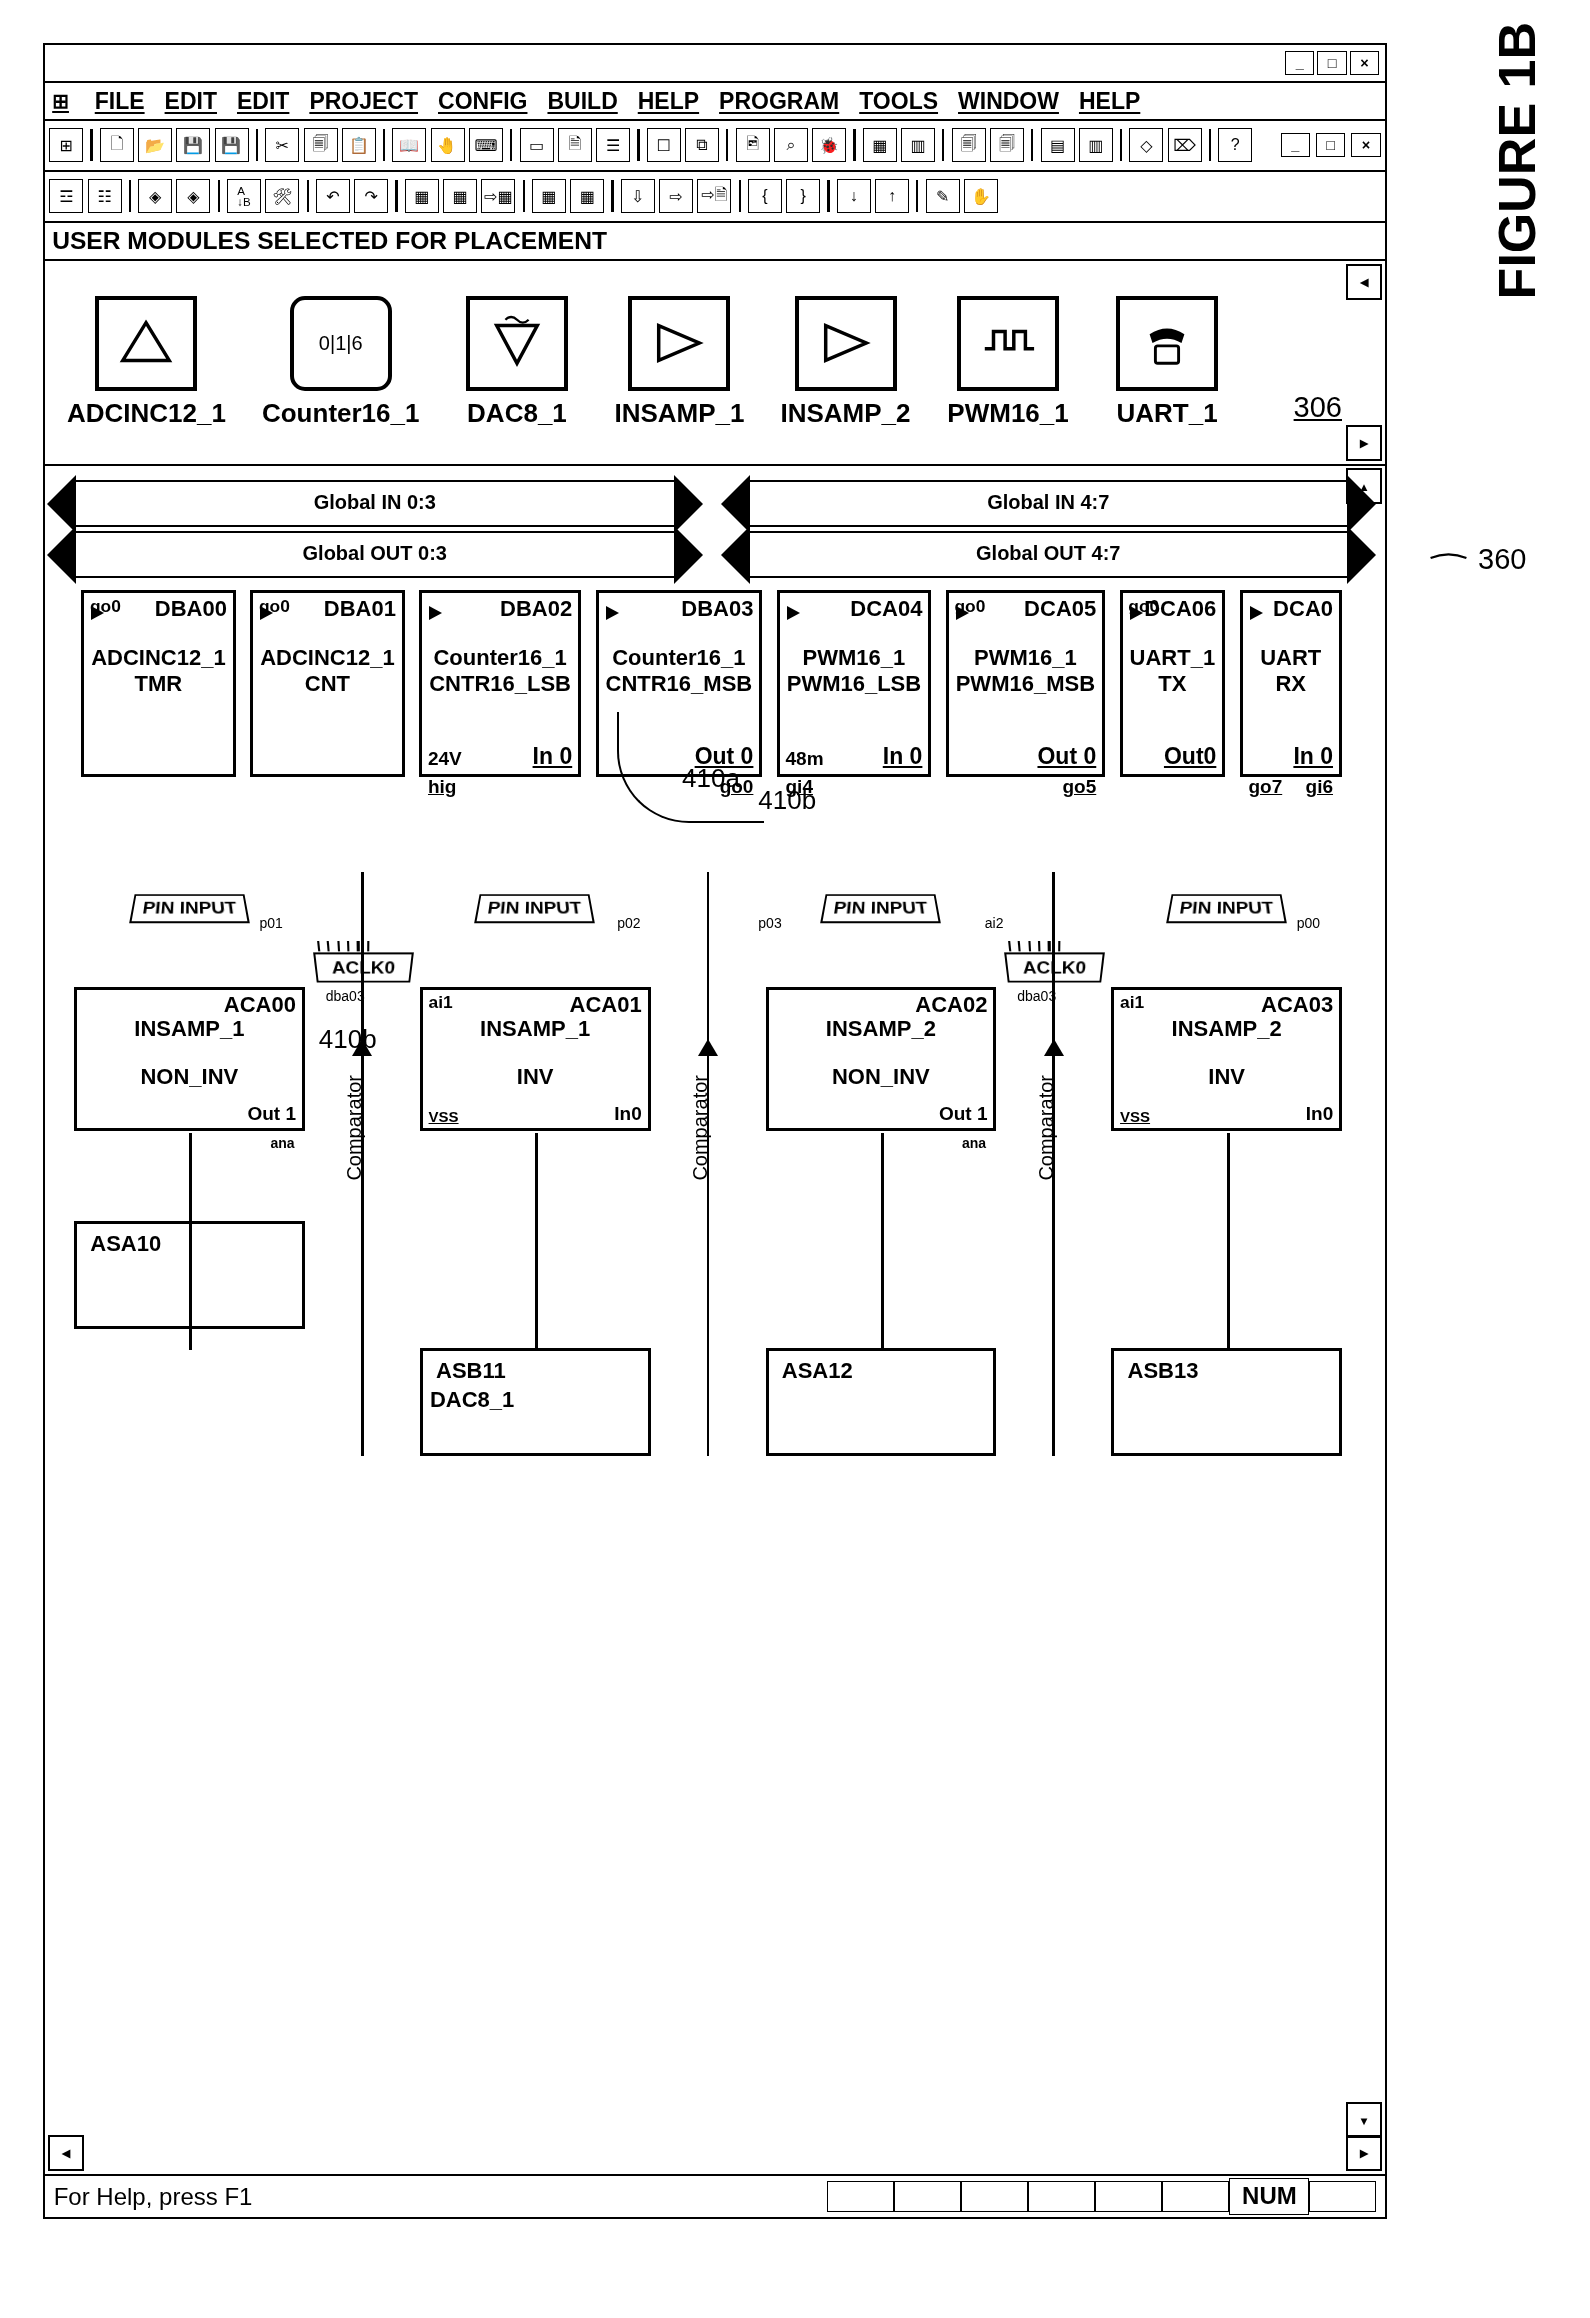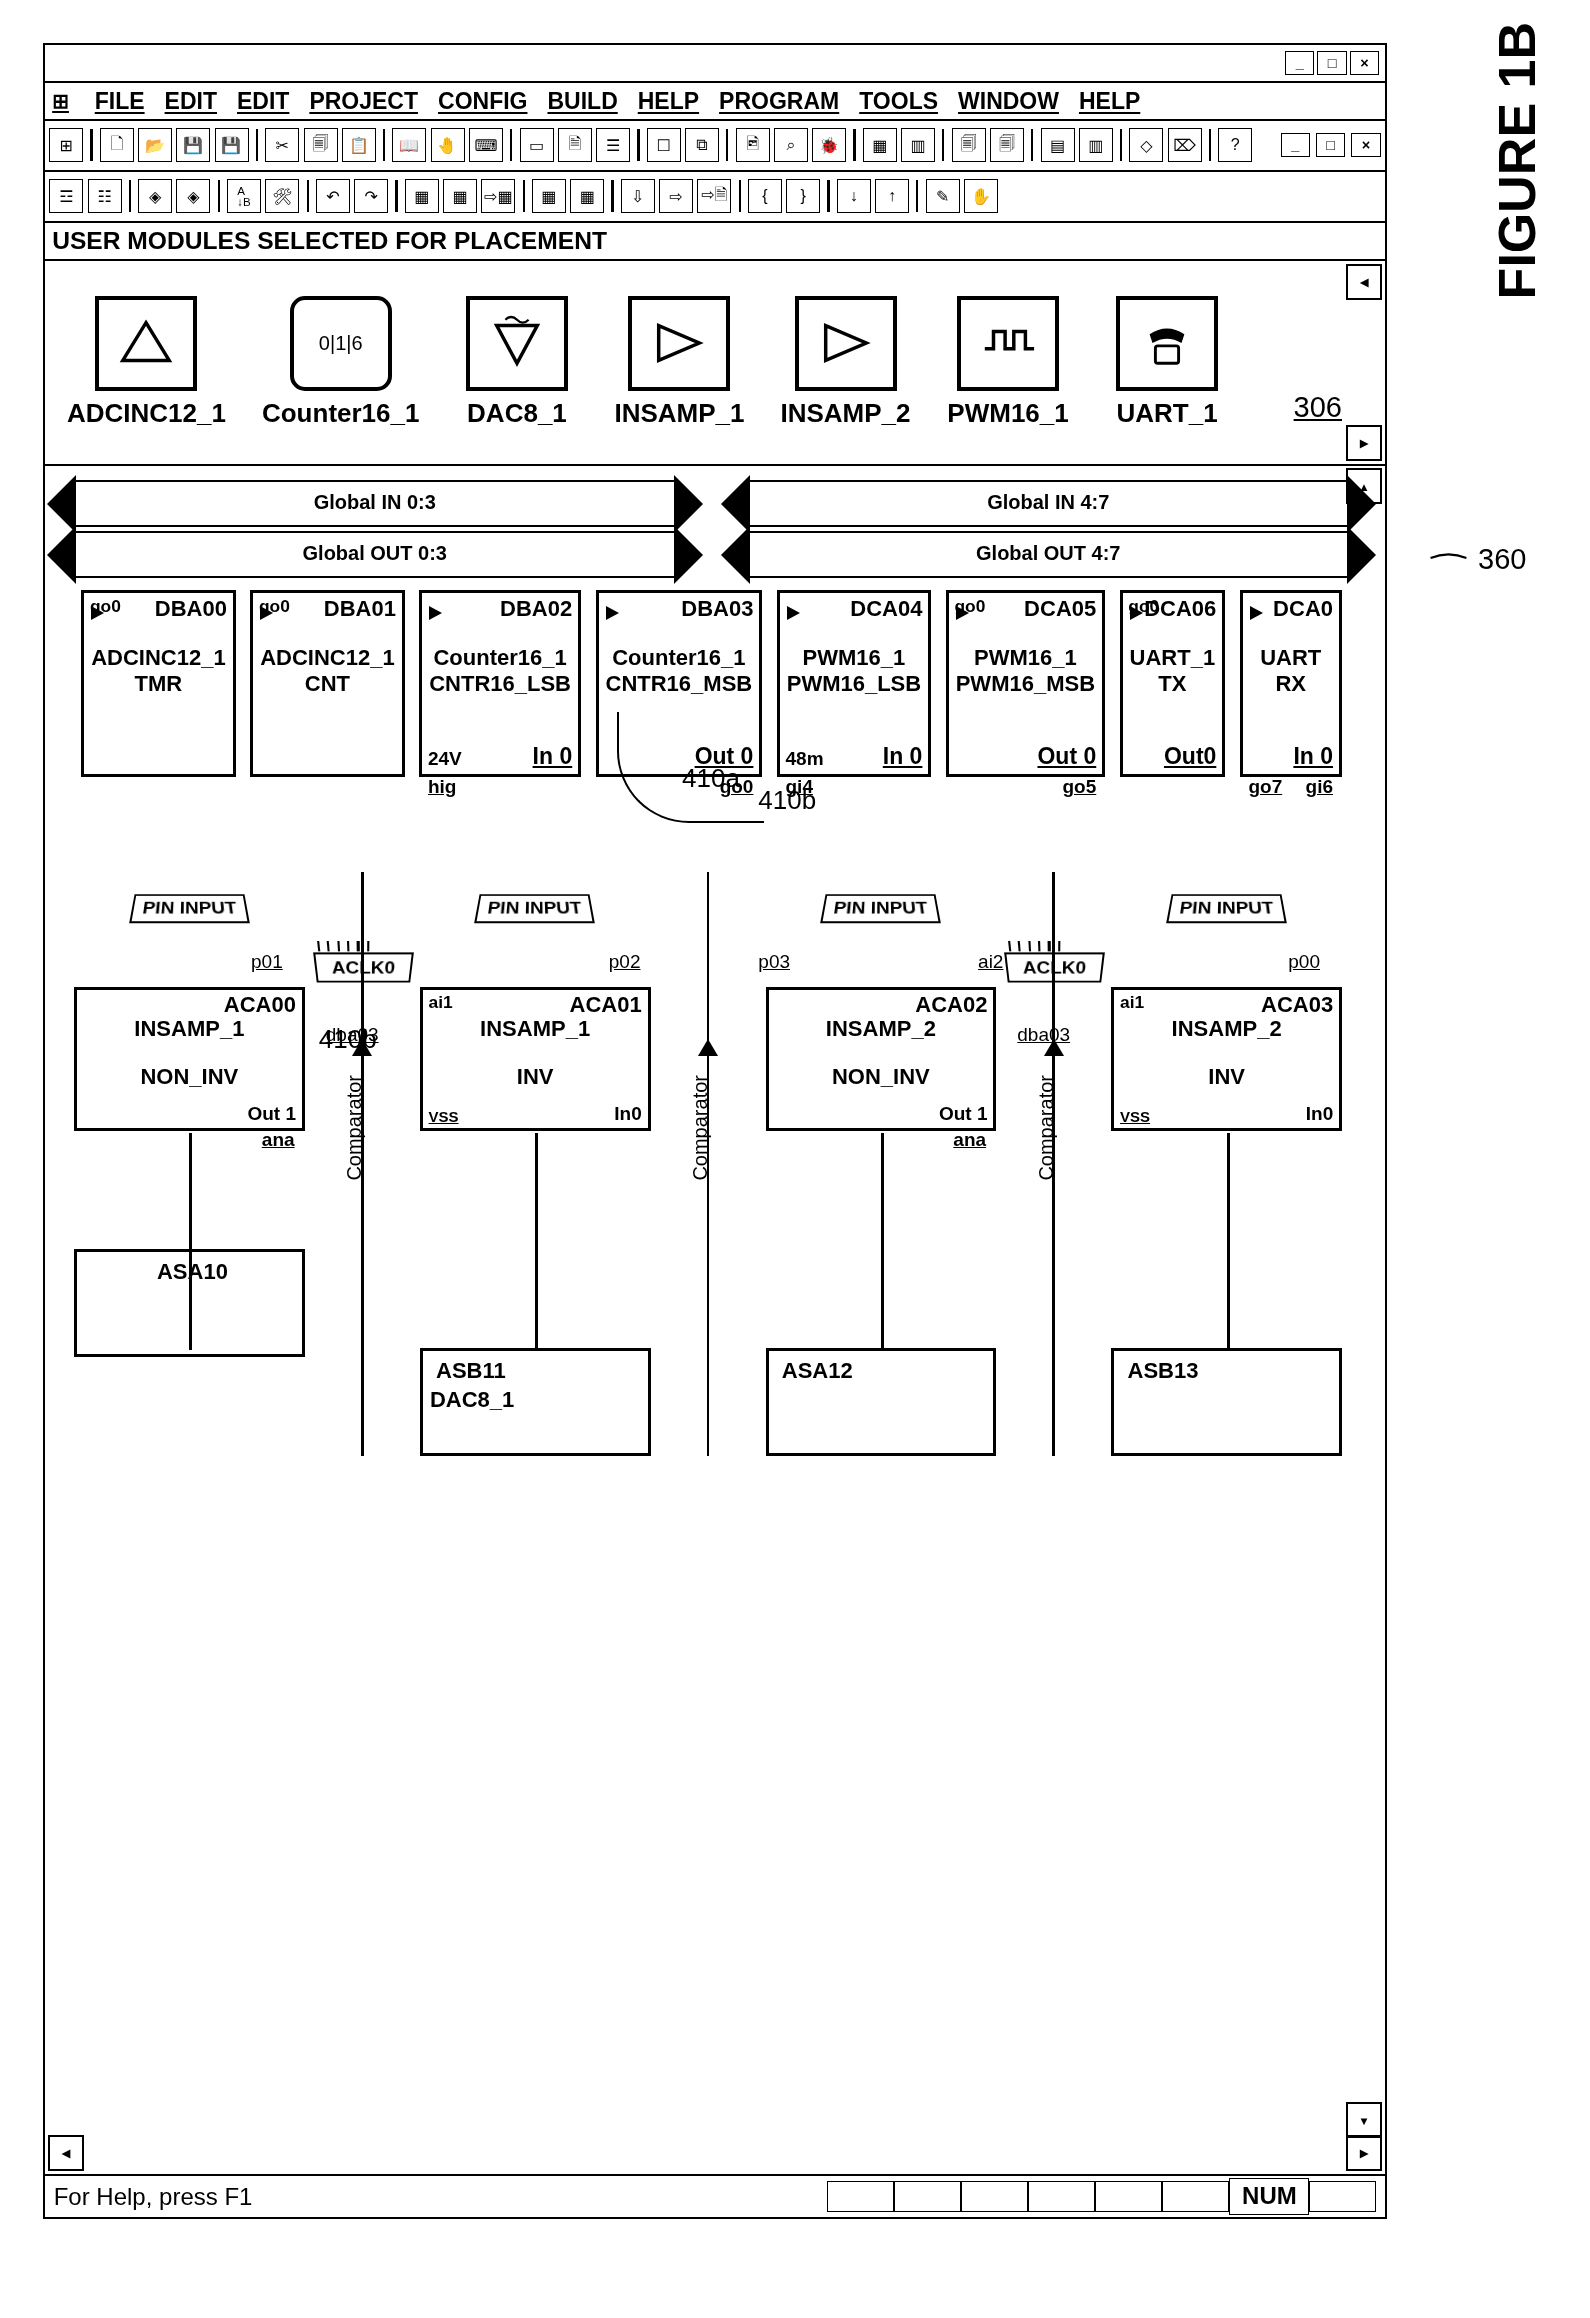--- a/index.html
+++ b/index.html
@@ -342,23 +342,21 @@
   .pin-row {
     display: flex;
     justify-content: center;
     gap: 7.2px;
     align-items: center;
     position: relative;
     height: 72px;
   }
   .port-lbl {
     position: absolute;
-    font-size: 19px;
-    text-decoration: underline;
-    margin-top: 36px;
+    font-size: 14px;
   }
   .ref-410a {
     position: absolute;
     left: 637px;
     top: 297px;
     font-size: 26px;
   }
   .ref-410b {
     position: absolute;
     font-size: 26px;
@@ -655,21 +653,21 @@
           </div>
           <div class="ablock">
             <span class="tri"></span>
             <div class="tr">ACA00</div>
             <div class="center">INSAMP_1</div>
             <div class="center">NON_INV</div>
             <div class="br">Out 1</div>
             <div class="port-lbl" style="right:7.2px; bottom:-23px;">ana</div>
           </div>
           <div class="conn-line-v" style="left:50%; top:261px; height:217px;"></div>
-          <div class="ablock2" style="margin-top:118px;text-align:center;">
+          <div class="ablock2" style="margin-top:90px;">
             <span class="tri"></span>&nbsp;<span>ASA10</span>
           </div>
         </div>
 
         <div class="col-sep">
           <div class="vline"></div>
           <div class="aclk" style="position:absolute; top:80px; left:-40px;">
             <div class="aclk-marks">
                 <span></span>
                 <span></span>

